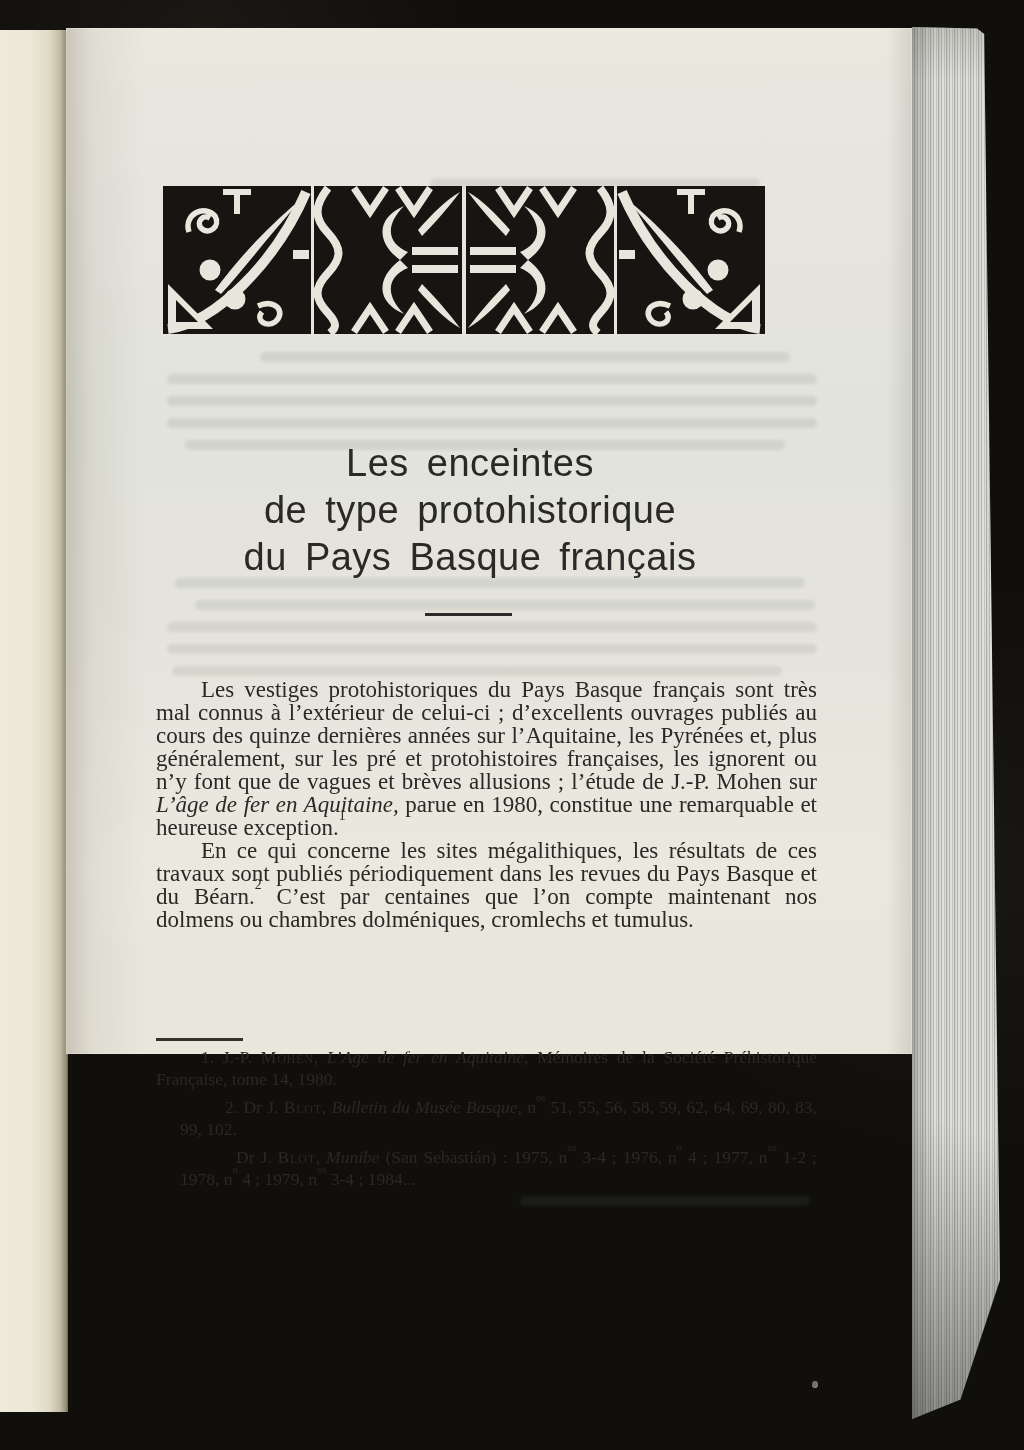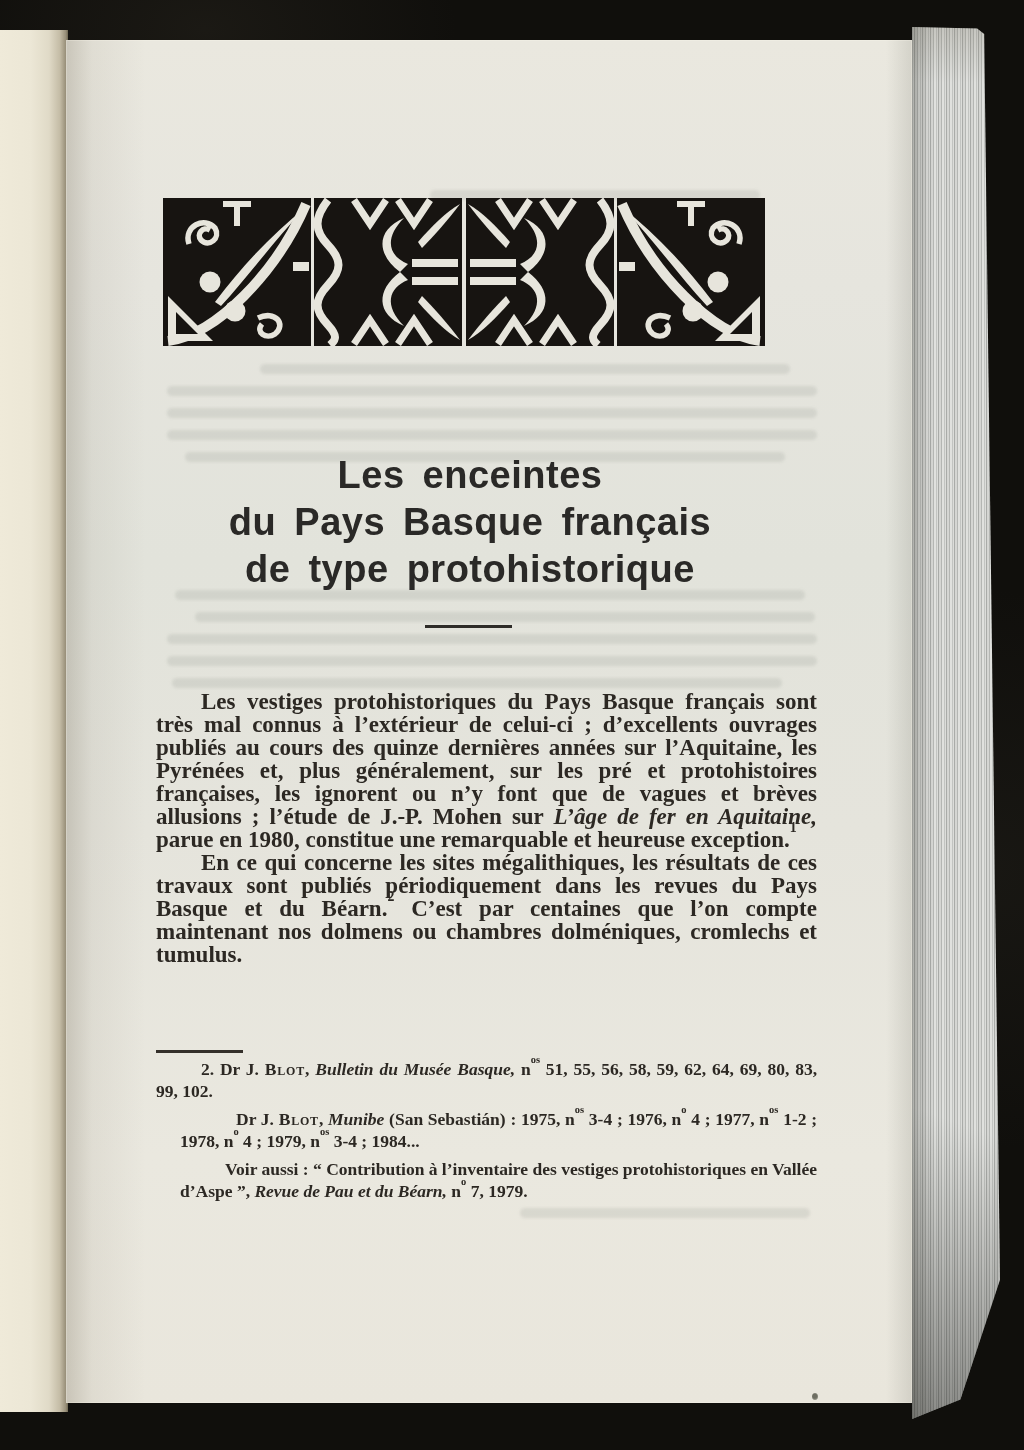--- a/index.html
+++ b/index.html
@@ -8,26 +8,26 @@
   
   .scene::before{content:"";position:absolute;inset:0;
     background:
       radial-gradient(420px 260px at 20% 2%, rgba(60,55,45,.25), transparent 60%),
       radial-gradient(500px 400px at 96% 60%, rgba(40,38,32,.35), transparent 70%),
       #100f0c;}
   
   .facing-page{position:absolute;left:0;top:30px;width:68px;height:1382px;
     background:linear-gradient(90deg,#efead9 0%,#ece7d6 45%,#e0dac7 72%,#c4bca6 88%,#978e78 97%,#6e6753 100%);}
   
-  .page{position:absolute;left:66px;top:40px;width:846px;height:1363px;
+  .page{position:absolute;left:66px;top:28px;width:846px;height:1026px;
     background:
       linear-gradient(90deg,rgba(85,74,52,.22) 0,rgba(85,74,52,.07) 26px,rgba(85,74,52,0) 80px),
       linear-gradient(90deg,rgba(0,0,0,0) calc(100% - 26px),rgba(110,110,100,.18) 100%),
       linear-gradient(180deg,#eae8df 0%,#e6e5de 18%,#e2e3db 38%,#e5e4dc 58%,#eae8df 82%,#e9e6dc 100%);
-    box-shadow:0 0 0 1px rgba(255,253,240,.25) inset;font-weight:bold;}
+    box-shadow:0 0 0 1px rgba(255,253,240,.25) inset;}
   
   .edge-stack{position:absolute;left:912px;top:27px;width:88px;height:1392px;
     background:repeating-linear-gradient(90deg,#c2c4c1 0 1px,#dcddda 1px 2px,#a9aba8 2px 3px,#d5d6d3 3px 5px,#b4b6b3 5px 6px,#e0e1de 6px 8px);
     clip-path:polygon(0 0,74% 0.1%,82% 0.5%,100% 90%,55% 98.6%,0 100%);}
   .edge-stack::after{content:"";position:absolute;inset:0;
     background:
       linear-gradient(90deg,rgba(70,70,62,.30),rgba(70,70,62,0) 24%),
       linear-gradient(200deg,rgba(0,0,0,0) 78%,rgba(30,30,26,.45) 100%),
       linear-gradient(0deg,rgba(0,0,0,0) 96%,rgba(120,115,100,.25) 100%);}
   
@@ -110,36 +110,36 @@
         </g>
       </defs>
       <use href="#tA"></use>
       <use href="#tB" transform="translate(151,0)"></use>
       <use href="#tB" transform="translate(451,0) scale(-1,1)"></use>
       <use href="#tA" transform="translate(602,0) scale(-1,1)"></use>
     </svg>
 
     <div class="title-block">
         <div class="title-line">Les enceintes</div>
+        <div class="title-line">de type protohistorique</div>
         <div class="title-line">du Pays Basque français</div>
-        <div class="title-line">de type protohistorique</div>
       </div>
 
     <div class="title-divider"></div>
 
     <div class="body-text">
         <p><span>Les vestiges protohistoriques du Pays Basque français sont très mal connus à l’extérieur de celui-ci ; d’excellents ouvrages publiés au cours des quinze dernières années sur l’Aquitaine, les Pyrénées et, plus généralement, sur les pré et protohistoires françaises, les ignorent ou n’y font que de vagues et brèves allusions ; l’étude de J.-P. Mohen sur </span><em>L’âge de fer en Aquitaine,</em><span> parue en 1980, constitue une remarquable et heureuse exception.</span><sup><span>1</span></sup></p>
         <p><span>En ce qui concerne les sites mégalithiques, les résultats de ces travaux sont publiés périodiquement dans les revues du Pays Basque et du Béarn.</span><sup><span>2</span></sup><span> C’est par centaines que l’on compte maintenant nos dolmens ou chambres dolméniques, cromlechs et tumulus.</span></p>
       </div>
 
     <div class="footnote-divider"></div>
 
     <div class="footnotes">
+        <p><span>1. J.-P. </span><span class="sc">Mohen</span><span>, </span><em>L’Age de fer en Aquitaine,</em><span> Mémoires de la Société Préhistorique Française, tome 14, 1980.</span></p>
         <p><span>2. Dr J. </span><span class="sc">Blot</span><span>, </span><em>Bulletin du Musée Basque,</em><span> n</span><sup><span>os</span></sup><span> 51, 55, 56, 58, 59, 62, 64, 69, 80, 83, 99, 102.</span></p>
         <p class="indent-lg"><span>Dr J. </span><span class="sc">Blot</span><span>, </span><em>Munibe</em><span> (San Sebastián) : 1975, n</span><sup><span>os</span></sup><span> 3-4 ; 1976, n</span><sup><span>o</span></sup><span> 4 ; 1977, n</span><sup><span>os</span></sup><span> 1-2 ; 1978, n</span><sup><span>o</span></sup><span> 4 ; 1979, n</span><sup><span>os</span></sup><span> 3-4 ; 1984...</span></p>
-        <p><span>Voir aussi : “ Contribution à l’inventaire des vestiges protohistoriques en Vallée d’Aspe ”, </span><em>Revue de Pau et du Béarn,</em><span> n</span><sup><span>o</span></sup><span> 7, 1979.</span></p>
       </div>
 
     <div class="speck"></div>
   </div>
 
   <div class="edge-stack"></div>
 </div>
 
 </body></html>

